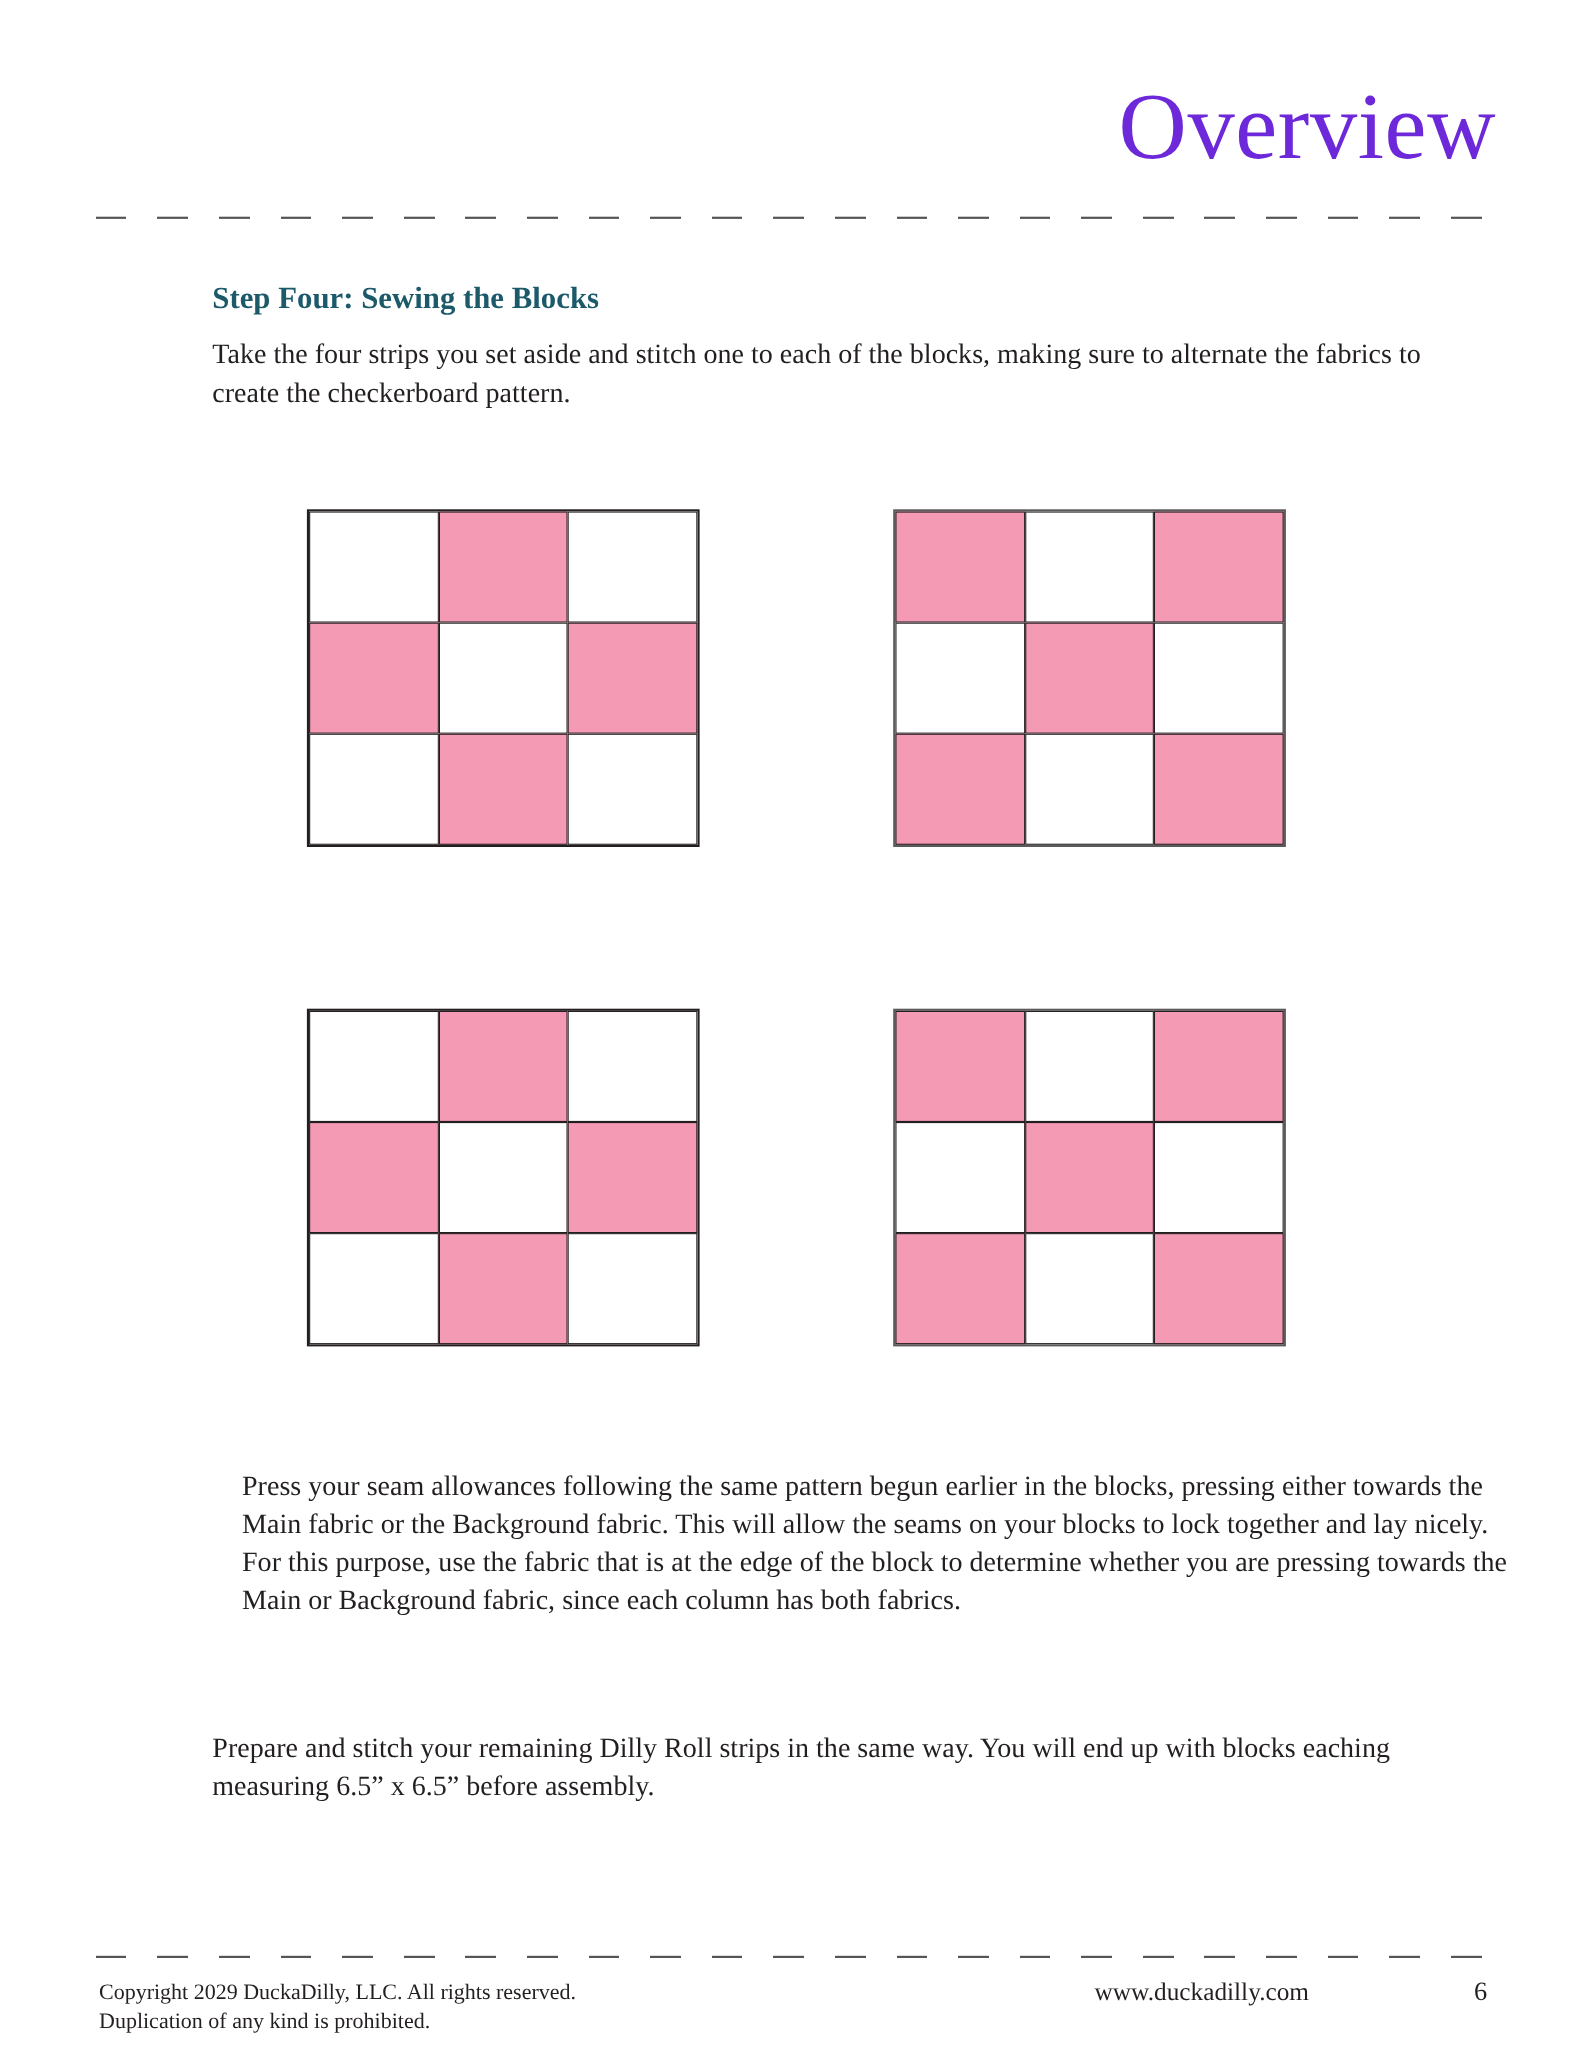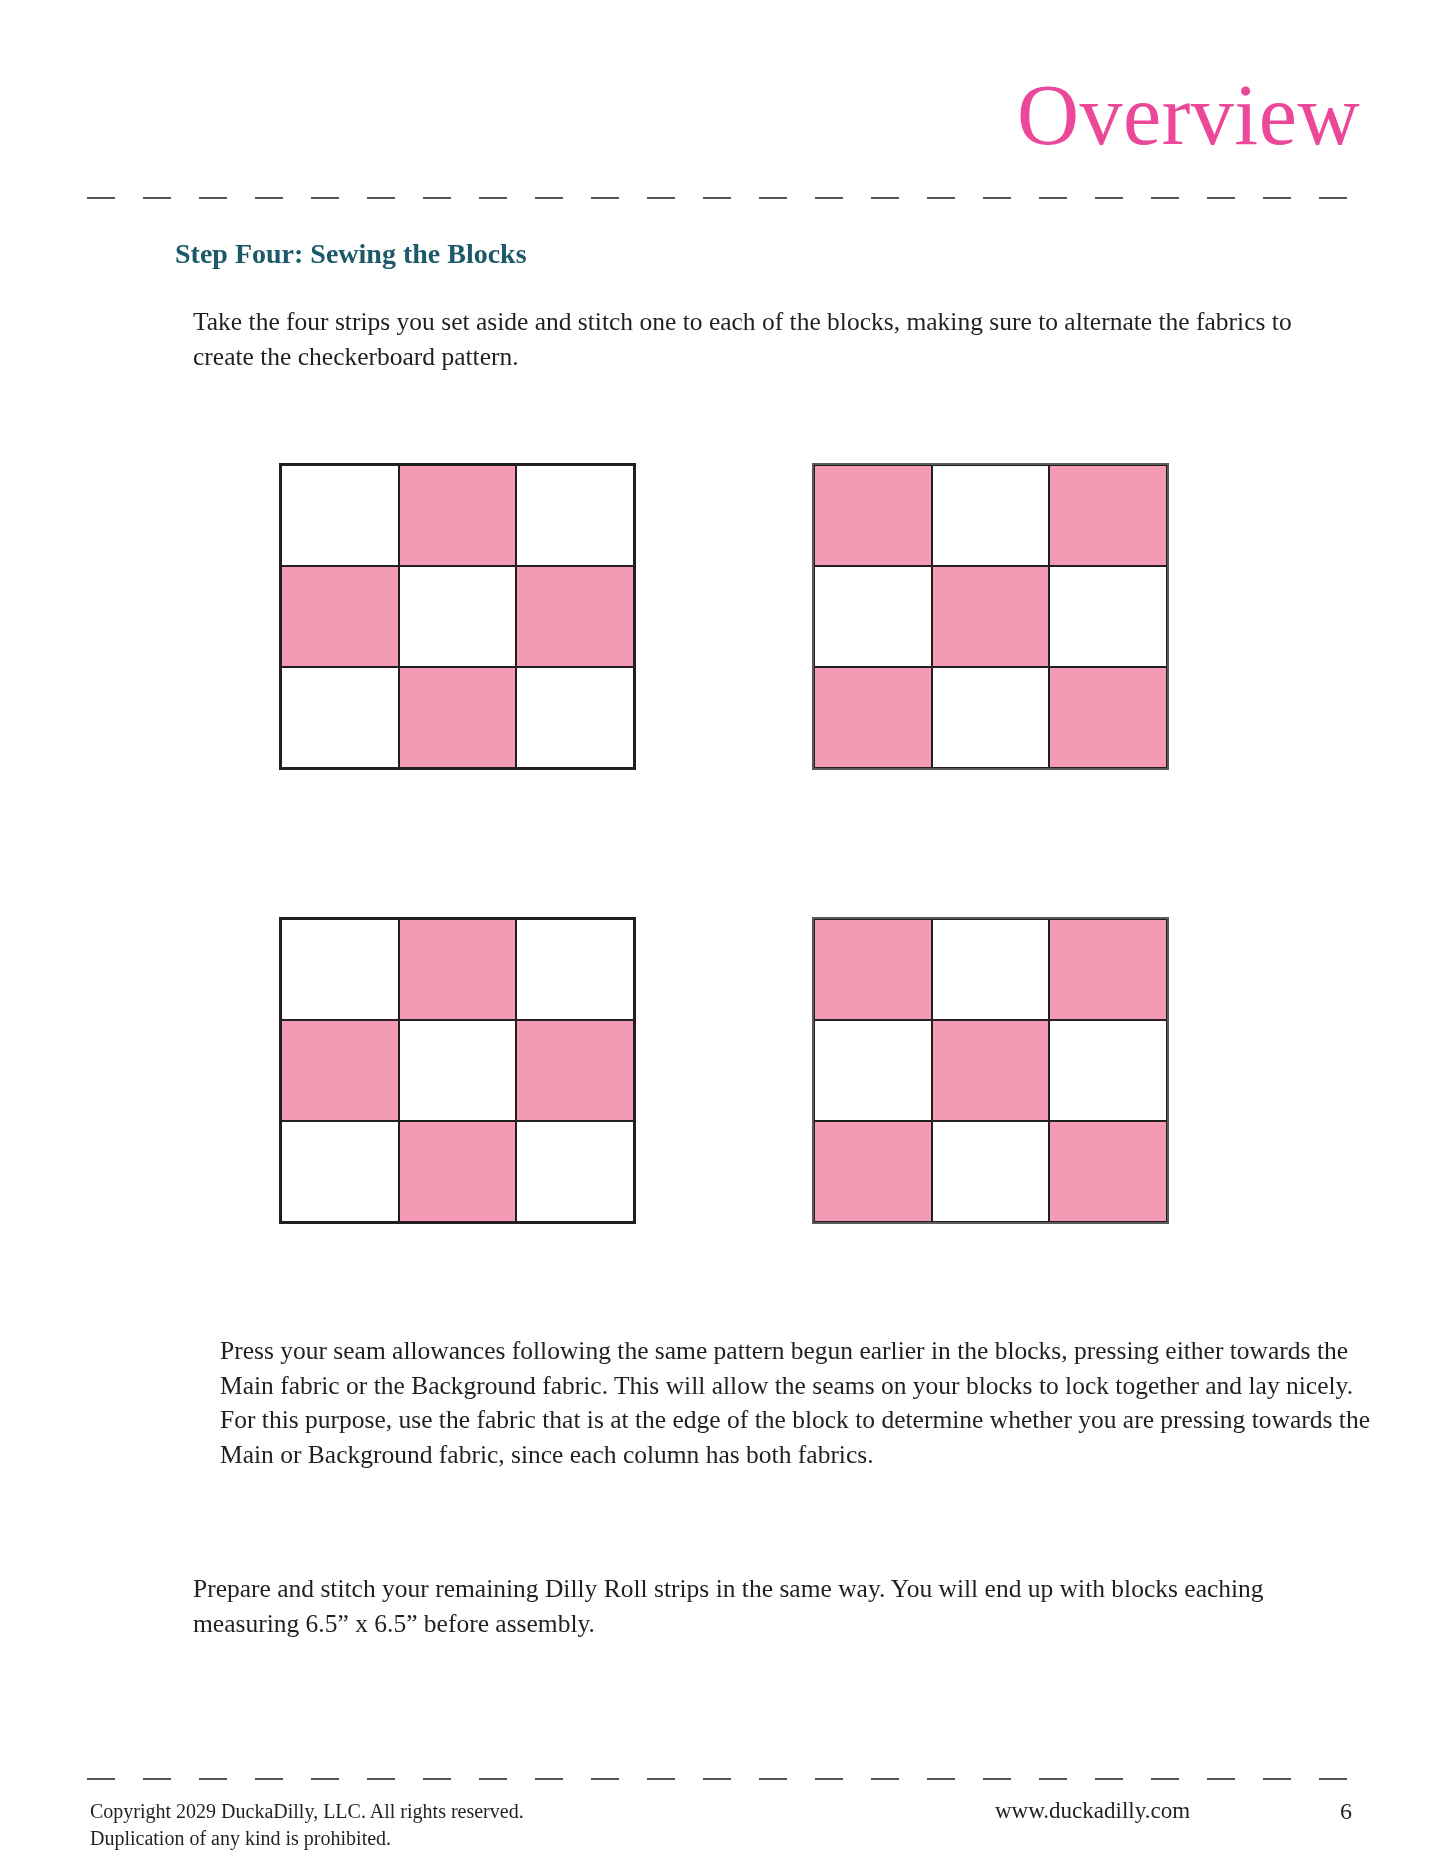--- a/index.html
+++ b/index.html
@@ -1,24 +1,24 @@
 <!DOCTYPE html>
 <html><head>
 <meta charset="utf-8">
 <style>
   html, body { margin: 0; padding: 0; background: #ffffff; }
   body { width: 1445px; height: 1870px; position: relative; overflow: hidden;
          font-family: "Liberation Serif", "DejaVu Serif", serif; color: #231f20; }
   .page-title { position: absolute; right: 85px; top: 72px; font-size: 86px; line-height: 1;
-                letter-spacing: 0.5px; color: #ec4899; margin: 0; font-weight: normal; }
+                letter-spacing: 0.5px; color: #6d28d9; margin: 0; font-weight: normal; }
   .dash-rule { position: absolute; left: 87px; width: 1280px; height: 2px;
                background: repeating-linear-gradient(to right, #555 0 28px, transparent 28px 56px); }
   .rule-top { top: 197px; }
   .rule-bottom { top: 1778px; }
-  .section-heading { position: absolute; left: 175px; top: 238px; margin: 0;
+  .section-heading { position: absolute; left: 175px; top: 238px; margin: 18px;
                      font-size: 28px; font-weight: bold; color: #1c5a6a; }
   .para { position: absolute; left: 193px; width: 1150px; margin: 0; font-size: 25.5px;
           line-height: 34.5px; color: #231f20; }
   .p1 { top: 305px; }
   .p2 { top: 1334px; margin-left: 27px; }
   .p3 { top: 1572px; }
   .block { position: absolute; width: 357px; height: 307px; display: grid;
            grid-template-columns: repeat(3, 1fr); grid-template-rows: repeat(3, 1fr);
            box-sizing: border-box; border: 2px solid #231f20; }
   .b1 { left: 279px; top: 463px; }

